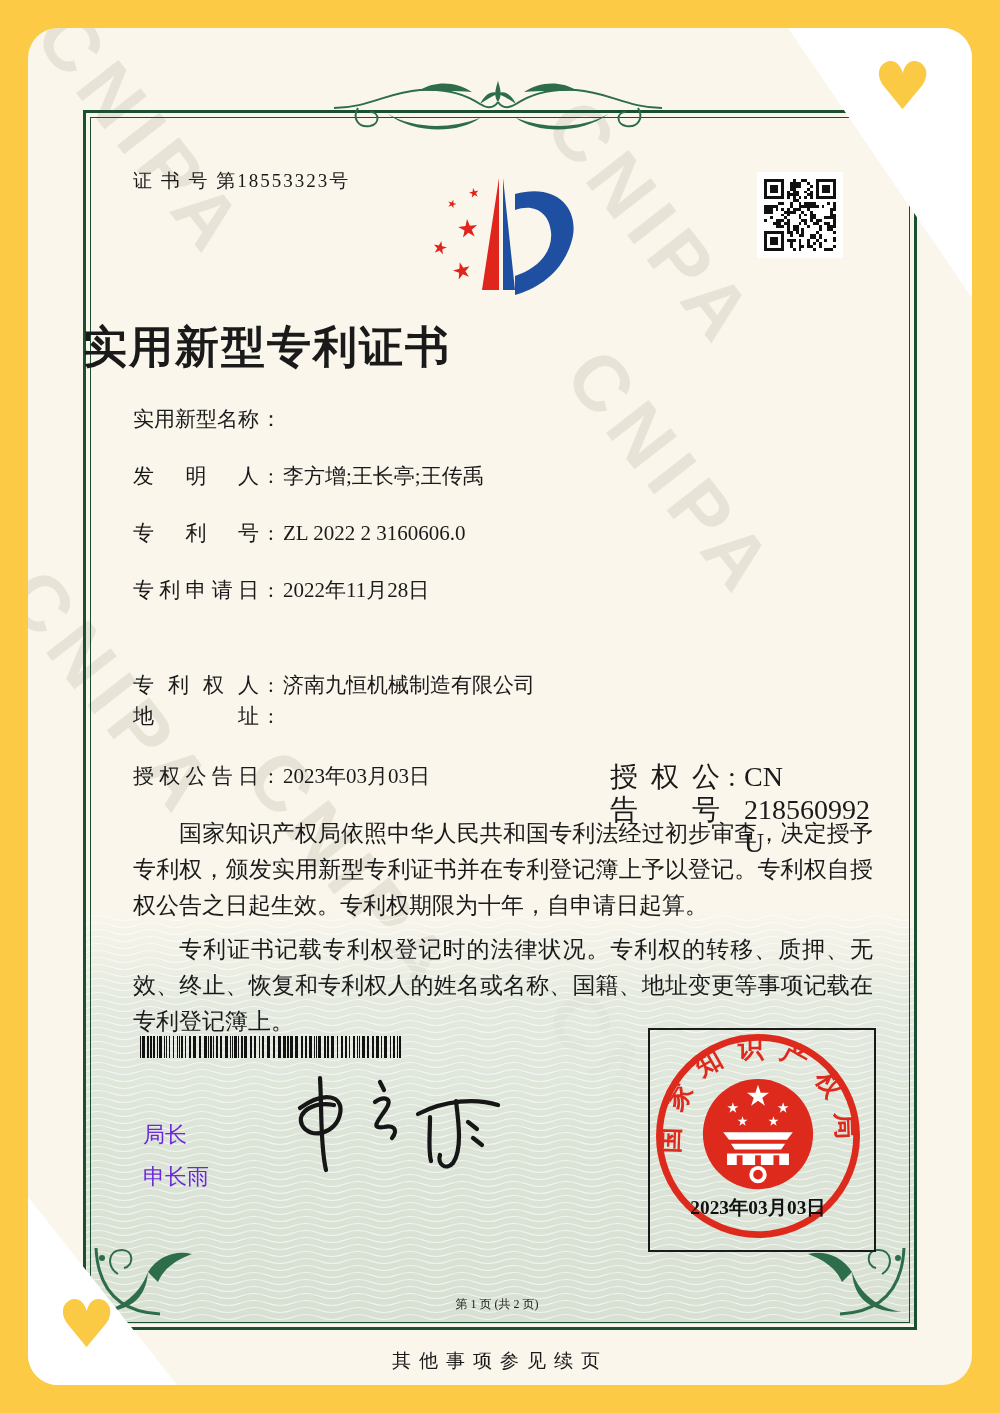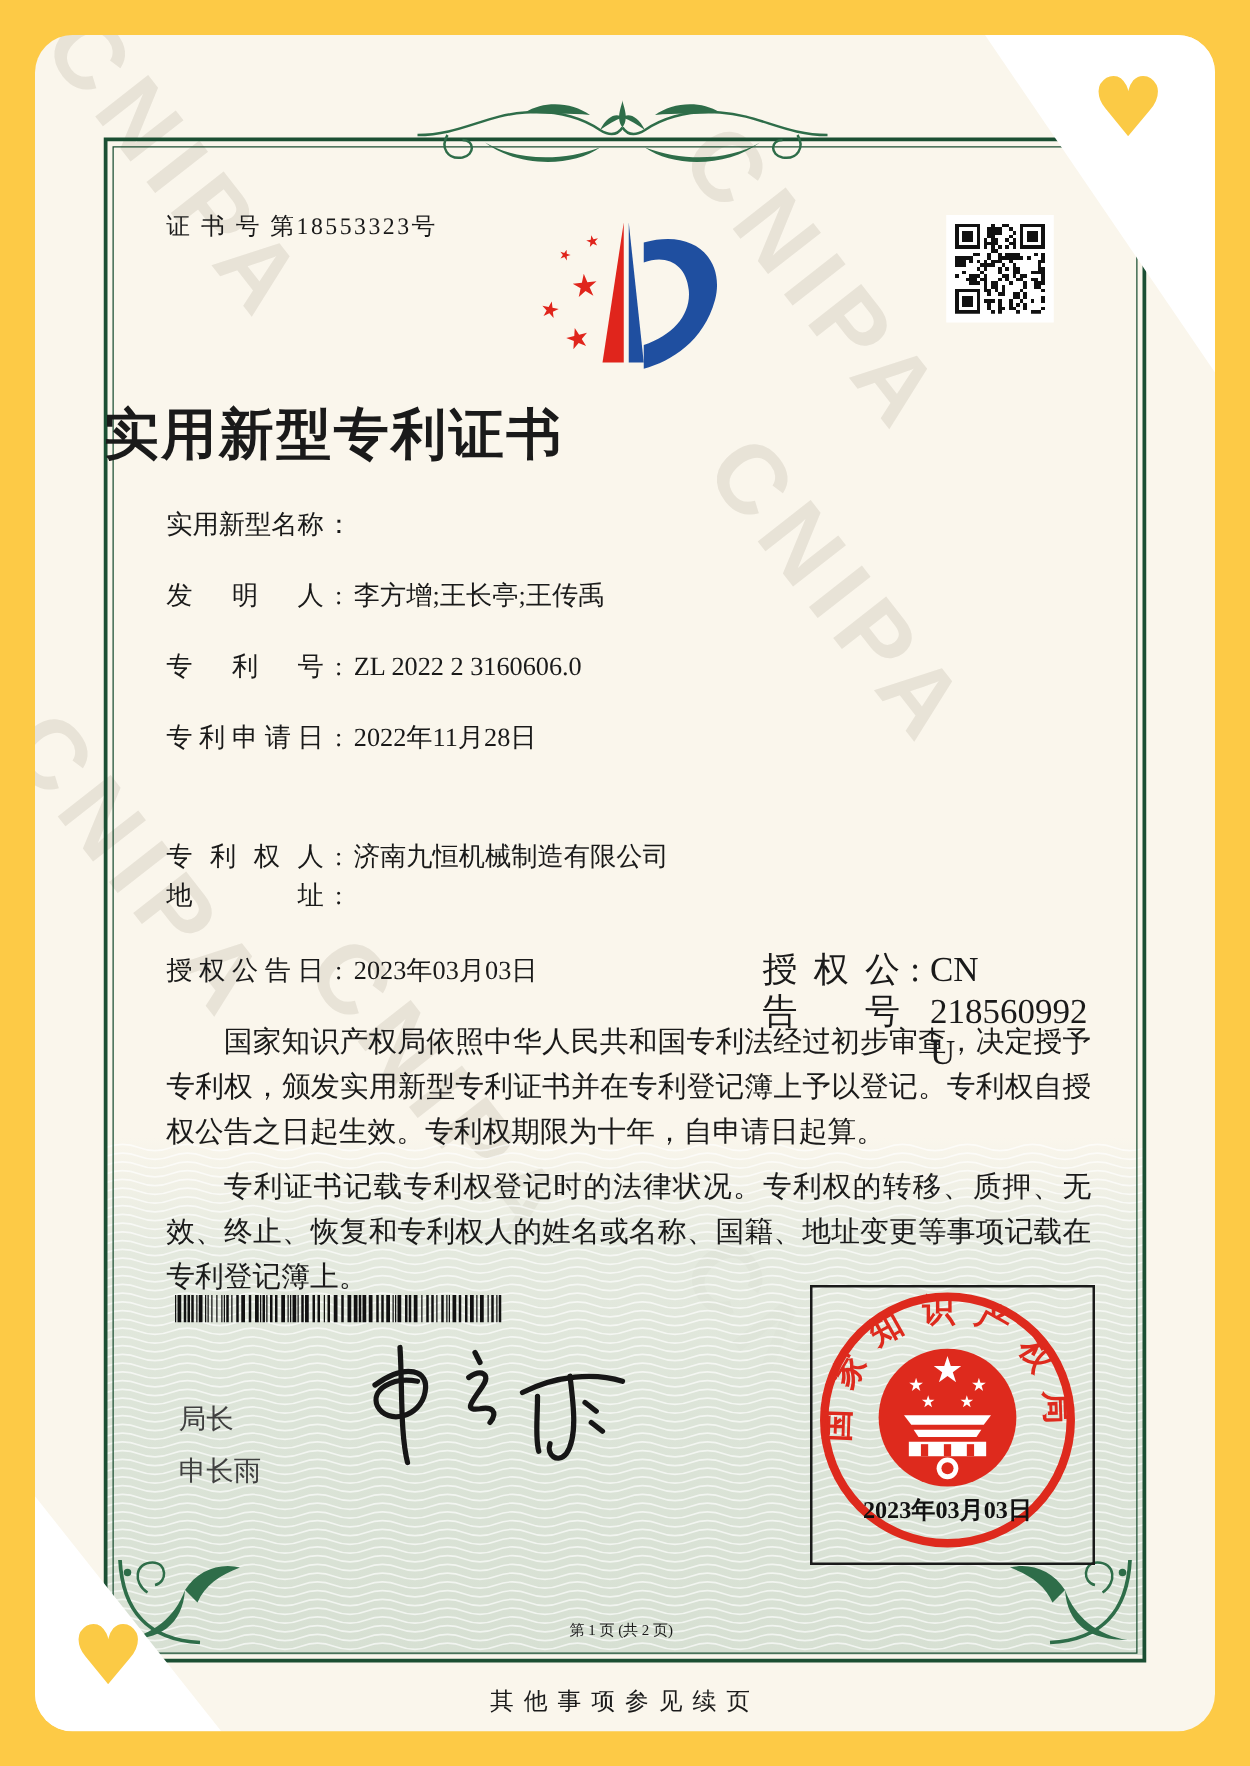--- a/index.html
+++ b/index.html
@@ -53,21 +53,21 @@
   .f-colon{display:inline-block;width:24px;flex:0 0 24px;text-align:center;}
   .f-value{display:inline-block;}
   .addr .f-value{width:592px;}
   .row2nd{position:absolute;left:477px;top:0;display:flex;font-size:28px;line-height:33px;}
   .row2nd .f-label{width:110px;flex:0 0 110px;}
   .paras{position:absolute;left:105px;top:788px;width:740px;z-index:5;font-size:23px;line-height:36px;text-align:justify;}
   .paras p{margin:0 0 8px 0;text-indent:2em;}
   .barcode{position:absolute;left:112px;top:1008px;z-index:5;}
   .sig-block{
     position:absolute;left:115px;top:1086px;z-index:5;
-    font-family:Liberation Sans, sans-serif;font-size:22px;line-height:42px;color:#404040;
+    font-family:Liberation Sans, sans-serif;font-size:22px;line-height:42px;color:#6d28d9;
   }
   .signature{position:absolute;left:252px;top:1042px;z-index:5;}
   .signature path{stroke:#161616;stroke-width:4.2;fill:none;stroke-linecap:round;stroke-linejoin:round;}
   .seal-box{position:absolute;left:620px;top:1000px;width:224px;height:220px;z-index:5;border:2px solid #1a1a1a;}
   .seal{position:absolute;left:614px;top:992px;z-index:6;}
   .page-info{position:absolute;left:55px;top:1268px;width:828px;text-align:center;font-size:12px;z-index:5;}
   .cont-note{position:absolute;left:0;top:1320px;width:944px;text-align:center;font-size:19px;letter-spacing:8px;z-index:5;}
   .tri{position:absolute;inset:0;background:#ffffff;z-index:6;pointer-events:none;}
   .tri-tr{clip-path:polygon(760px 0,944px 0,944px 270px);}
   .tri-bl{clip-path:polygon(0 1169px,149px 1357px,0 1357px);}

